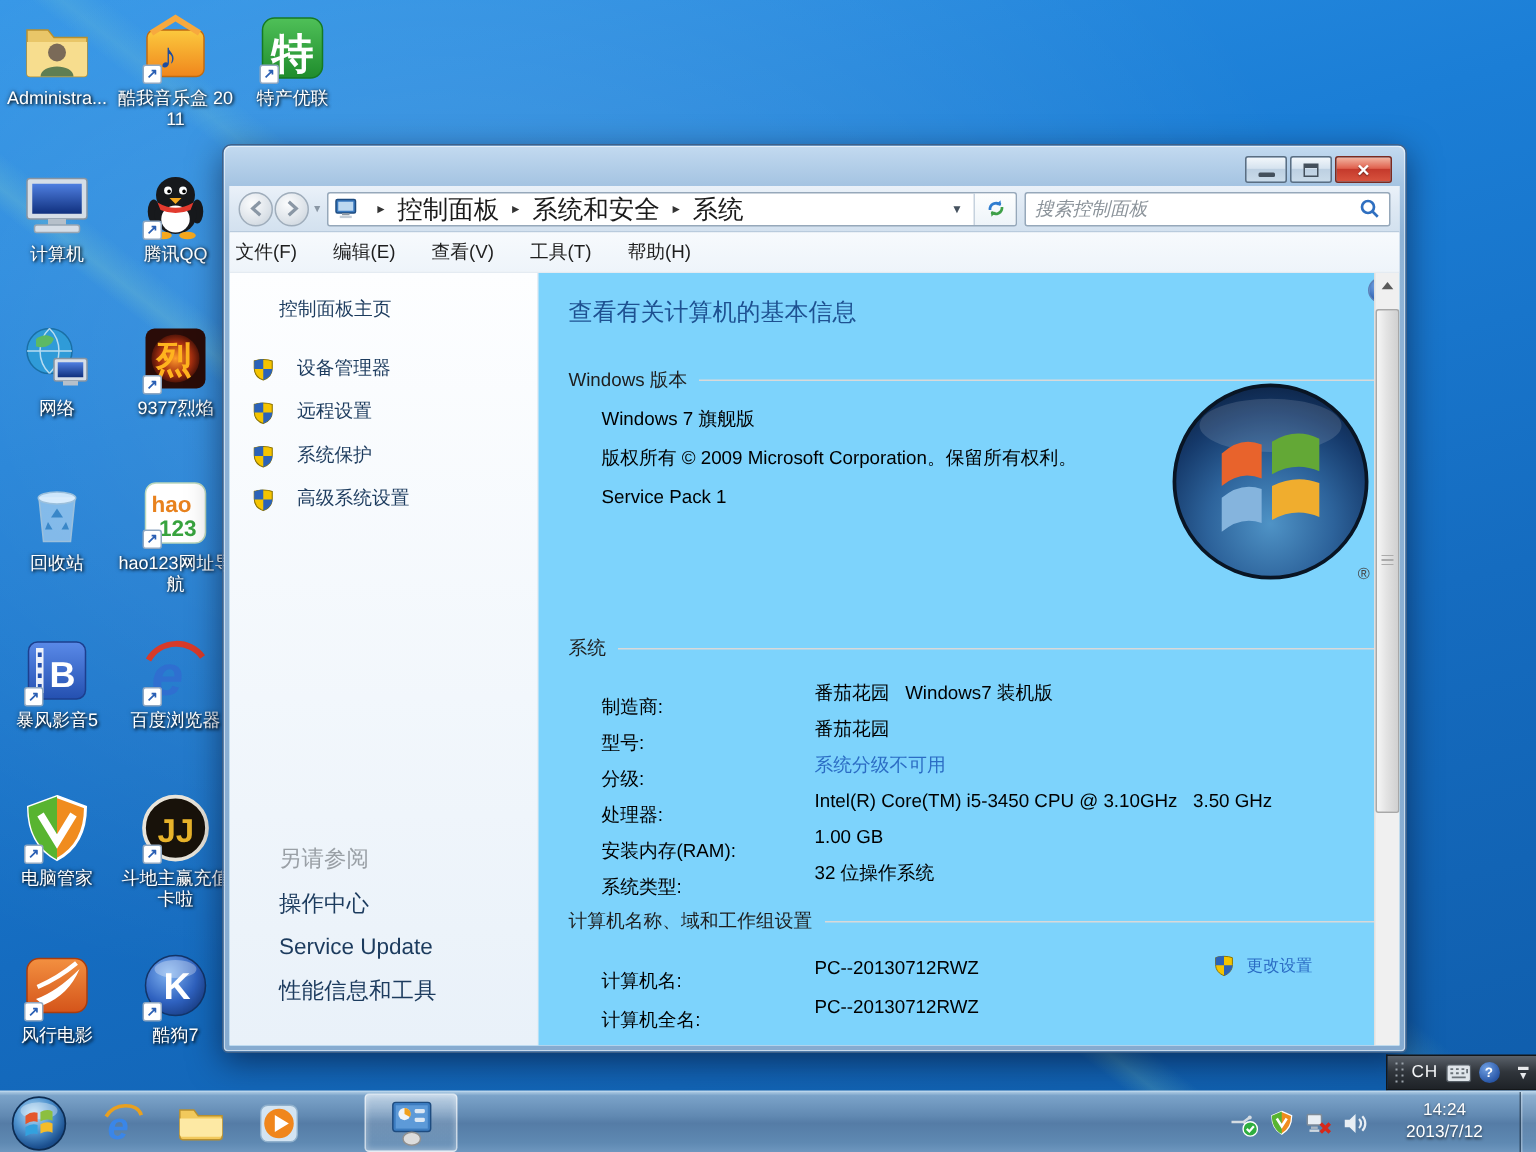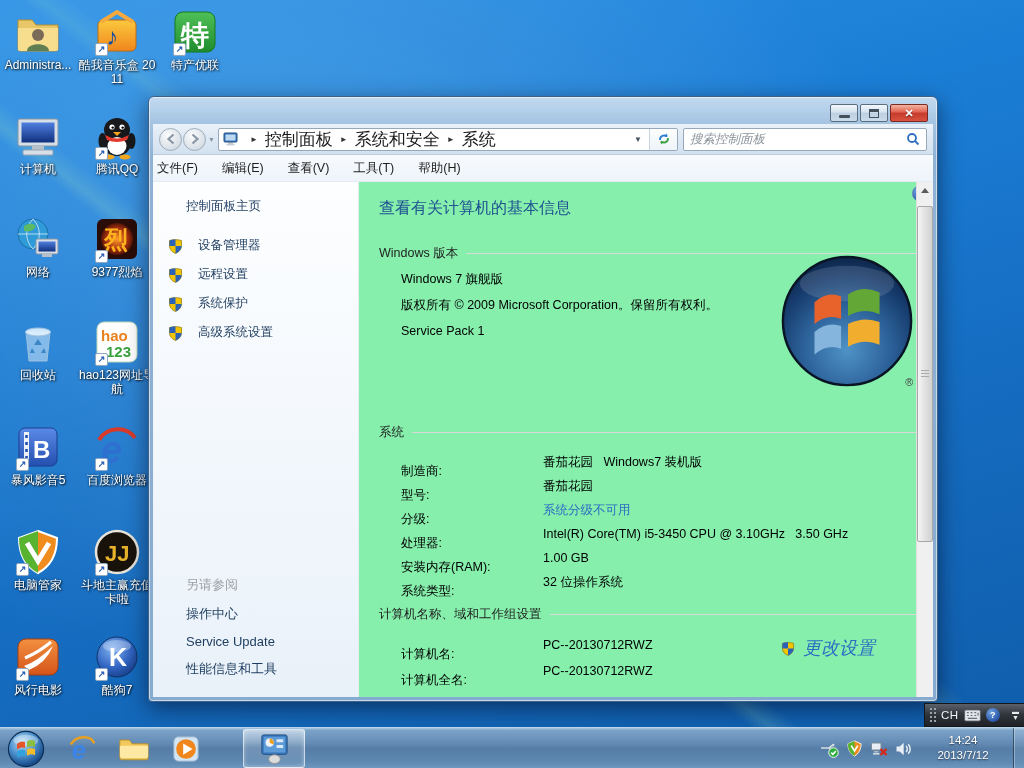--- a/index.html
+++ b/index.html
@@ -61,26 +61,26 @@
     display:flex; align-items:center; padding:0 6px; }
   .searchbox input { flex:1; border:none; outline:none; font-size:12.5px; font-style:italic;
     color:#6d767e; min-width:0; background:transparent; font-family:inherit; }
   .searchbox input::placeholder { color:#8a9299; font-style:italic; }
 
   .menubar { height:27px; flex:none; background:linear-gradient(#f7fafd,#eef4fa);
     border-bottom:1px solid #e4ebf2; display:flex; align-items:center; gap:24px; padding-left:4px;
     font-size:12.5px; color:#1e1e1e; }
   .menu-item { cursor:default; }
 
-  .content { flex:1; position:relative; display:flex; background:#86efac; }
+  .content { flex:1; position:relative; display:flex; background:#7dd3fc; }
   .sidebar { width:206px; flex:none; position:relative;
     background:linear-gradient(180deg,#fdfeff,#f2f7fc 55%,#e9f1f9); border-right:1px solid #e6edf4; }
   .sb-home { margin:16px 0 22px 33px; font-size:12.5px; color:#1c3b5e; }
   .sb-task { display:flex; align-items:center; gap:15px; margin:0 0 12px 15px; font-size:12.5px; color:#1c3b5e; }
-  .see-also { position:absolute; left:33px; bottom:8px; font-size:13px; }
+  .see-also { position:absolute; left:33px; bottom:16px; font-size:15px; }
   .sa-head { color:#9aa0a6; margin-bottom:11px; }
   .sa-link { color:#1c3b5e; margin-bottom:11px; cursor:pointer; }
 
   .main { flex:1; position:relative; padding:10px 8px 0 20px; overflow:hidden; }
   .help-btn { position:absolute; top:3px; right:4px; width:17px; height:17px; border-radius:50%;
     background:radial-gradient(circle at 35% 30%,#7aa8e8,#2c5fae 70%,#1d4786); border:1px solid #5d80b8;
     color:#fff; font-size:11px; font-weight:bold; display:flex; align-items:center; justify-content:center; }
   .page-title { color:#1e5191; font-size:16px; font-weight:normal; margin-top:6px; }
   .sec-head { display:flex; align-items:center; font-size:12.5px; color:#1e1e1e; }
   .sec-head .line { flex:1; border-top:1px solid #d9d9d9; margin-left:8px; }
@@ -90,21 +90,21 @@
   .winlogo { position:absolute; top:72px; right:16px; }
   .sec-system { margin-top:86px; }
   .rows { margin:9px 0 0 22px; }
   .row { display:flex; align-items:center; height:24px; font-size:12.5px; color:#000; position:relative; }
   .row-label { width:142px; flex:none;margin-top:19px; }
   .row-value { white-space:pre-wrap; }
   .linkblue { color:#2b6cc4; cursor:pointer; }
   .sec-cname { margin-top:12px; }
   .rows-cn .row { height:26px; }
   .change { position:absolute; right:50px; top:4px; display:flex; align-items:center; gap:8px;
-    font-size:18px; color:#2b6cc4; cursor:pointer;font-style:italic; }
+    font-size:11px; color:#2b6cc4; cursor:pointer; }
 
   .vscroll { position:absolute; top:0; bottom:0; right:0; width:17px; background:#f0f0f0;
     border-left:1px solid #e0e0e0; }
   .varrow { position:absolute; left:0; width:16px; height:17px; display:flex; align-items:center; justify-content:center; }
   .varrow.up { top:0; } .varrow.down { bottom:0; }
   .vthumb { position:absolute; top:24px; left:0; width:16px; height:336px;
     background:linear-gradient(90deg,#f6f6f6,#e3e3e3 45%,#d0d0d0); border:1px solid #a8a8a8; border-radius:2px; }
   .vthumb::after { content:""; position:absolute; left:3px; right:3px; top:50%; height:8px; margin-top:-4px;
     background:repeating-linear-gradient(180deg,#ababab 0 1px,transparent 1px 3px); }
 

